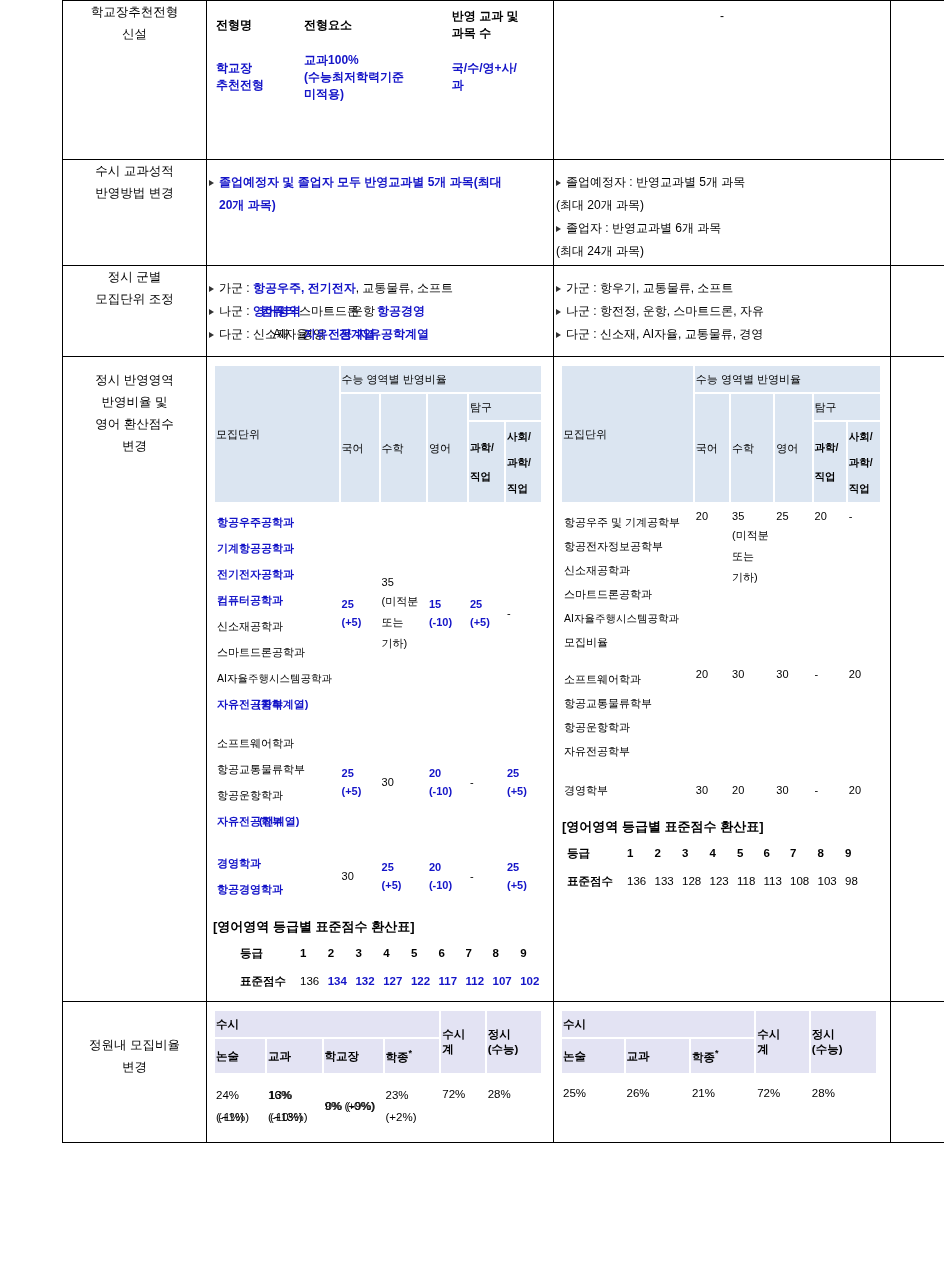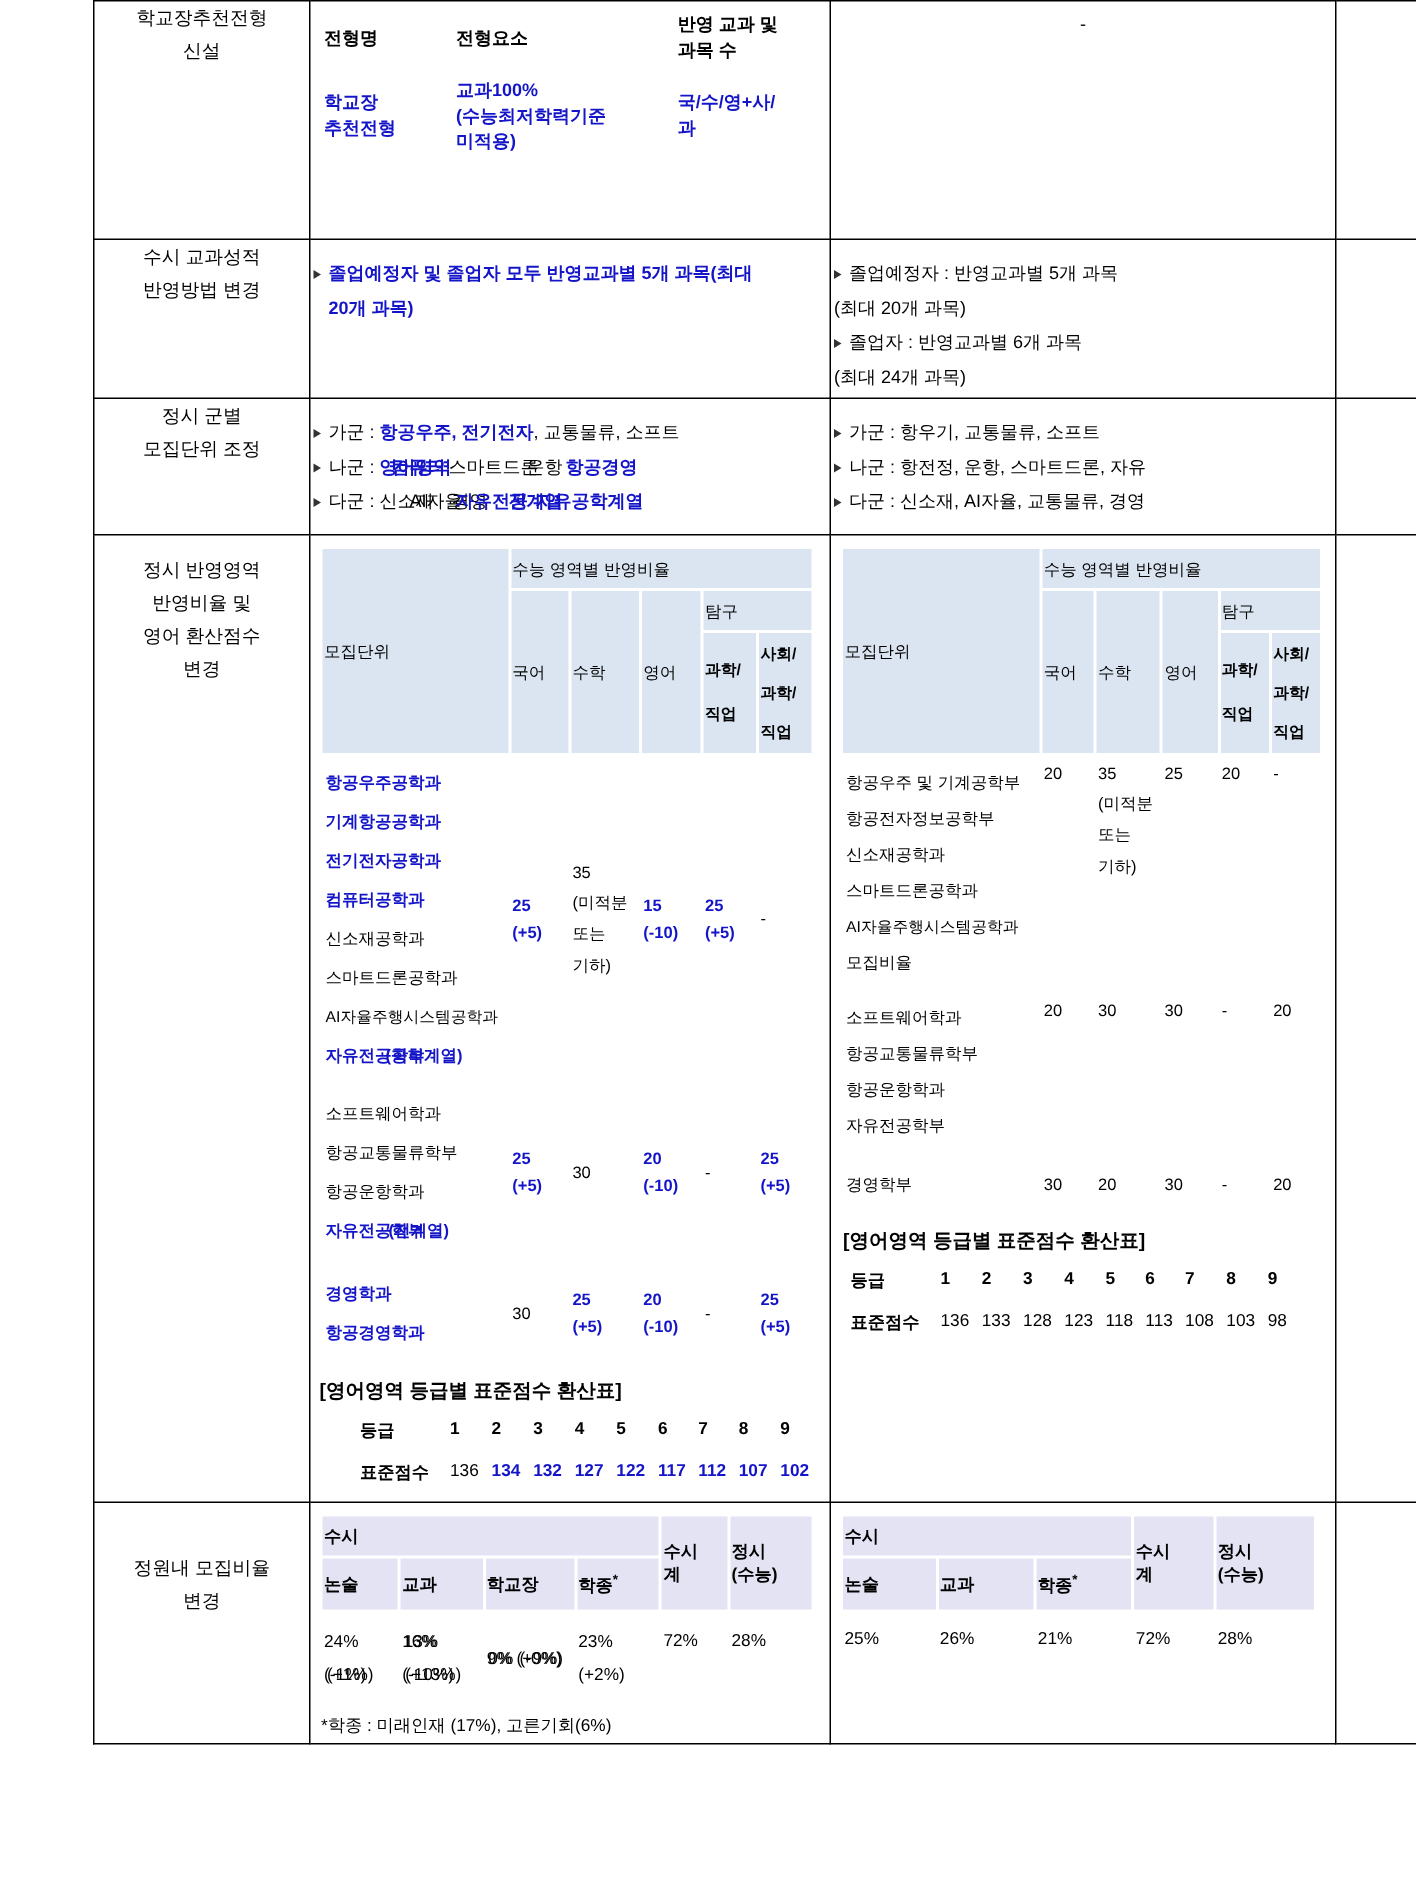--- a/index.html
+++ b/index.html
@@ -470,21 +470,20 @@
             </td>
             <td class="val">
               <div>23%</div>
               <div>(+2%)</div>
             </td>
             <td class="val" style="vertical-align:top;padding-top:8px">72%</td>
             <td class="val" style="vertical-align:top;padding-top:8px">28%</td>
           </tr>
         </tbody>
       </table>
-      <div class="note">*학종 : 미래인재 (17%), 고른기회(6%)</div>
     </td>
 
     <td class="colB" style="padding:4px 6px">
       <table class="ratio2">
         <tbody>
           <tr>
             <td class="hdrfill2 hd" colspan="3">수시</td>
             <td class="hdrfill2 hd" rowspan="2" style="width:54px">
               <div>수시</div>
               <div>계</div>

